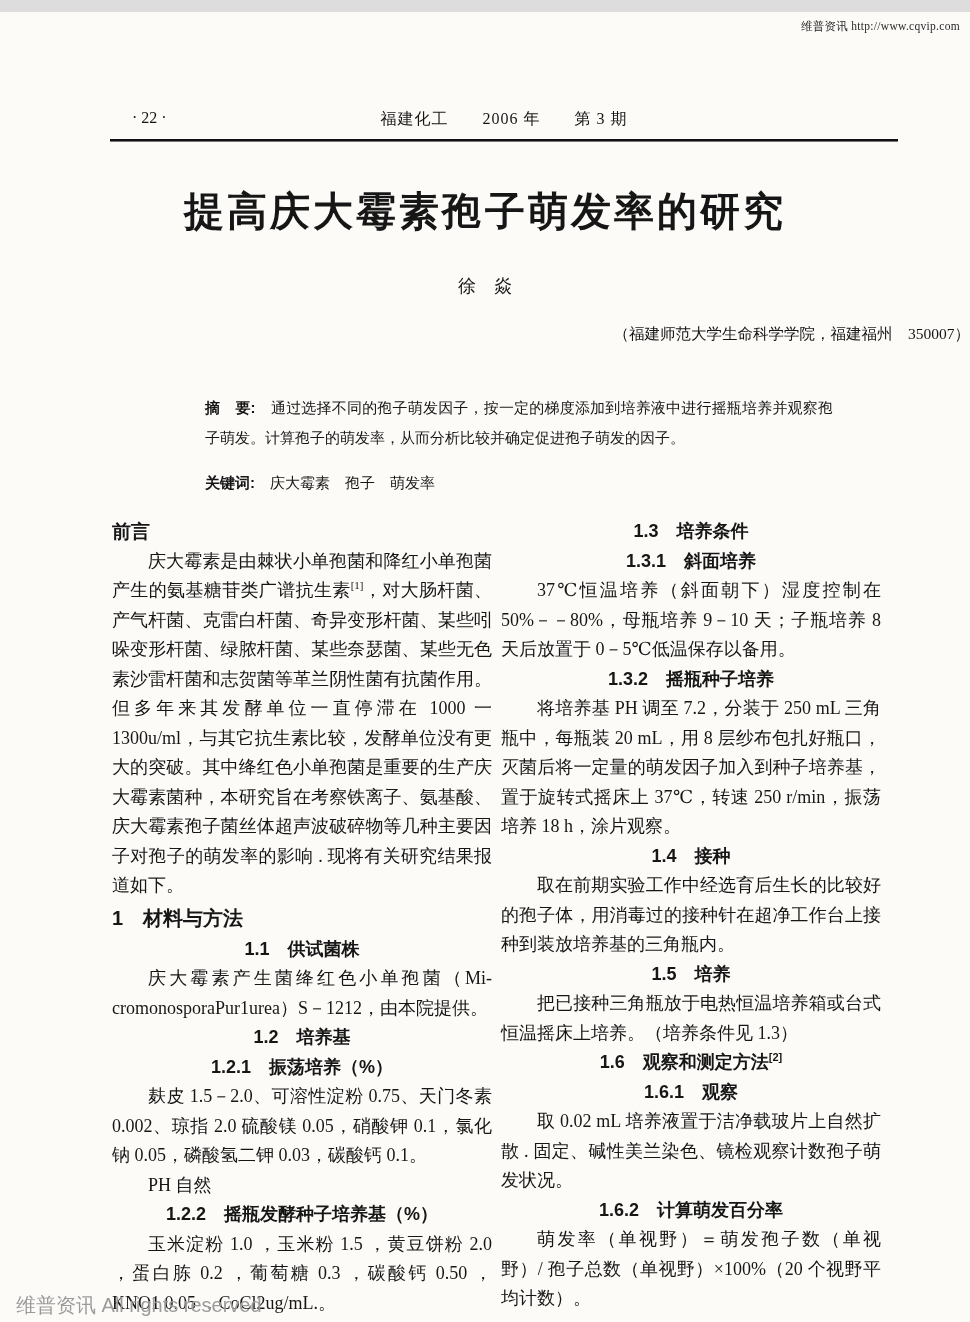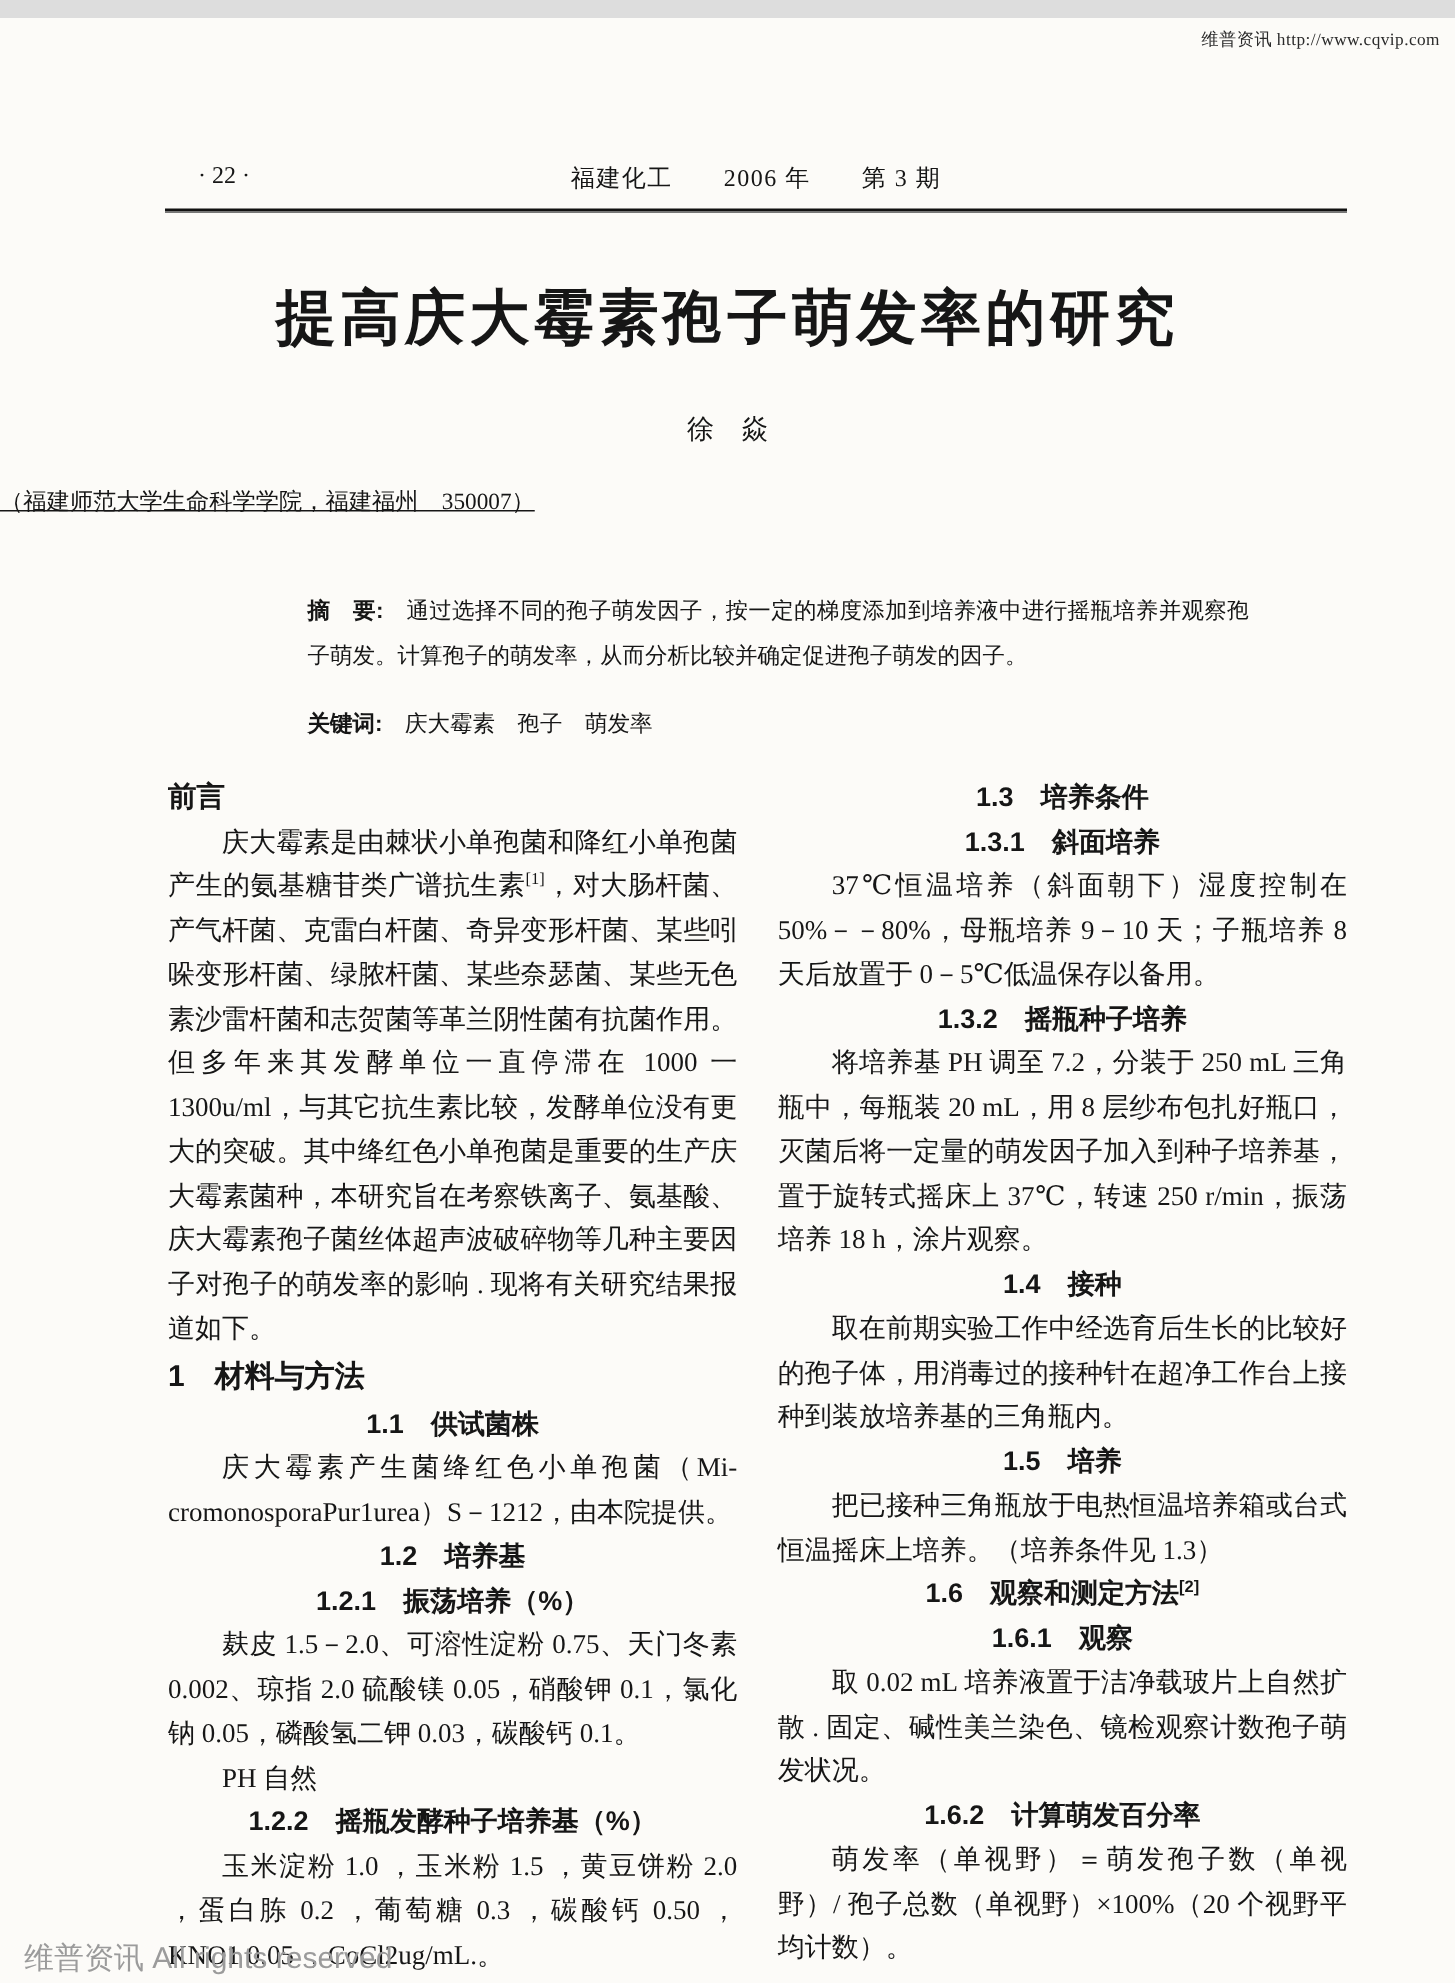--- a/index.html
+++ b/index.html
@@ -75,23 +75,22 @@
     left: 0;
     width: 100%;
     text-align: center;
     font-size: 18px;
   }
   .paper-affiliation {
     position: absolute;
     top: 312px;
     left: 0;
     width: 100%;
-    text-align: left;
+    text-align: right;
     font-size: 15.5px;
-    text-decoration: underline;
   }
 
   
   .abstract {
     position: absolute;
     top: 366px;
     left: 205px;
     width: 628px;
     font-size: 15px;
     line-height: 30px;
@@ -100,21 +99,21 @@
   .abstract b { font-family: "Liberation Sans", "DejaVu Sans", sans-serif; font-weight: bold; }
   .keywords { margin-top: 0; }
 
   
   .columns {
     position: absolute;
     top: 505px;
     left: 112px;
     width: 786px;
     display: flex;
-    gap: 27px;
+    gap: 9px;
   }
   .col {
     width: 380px;
     font-size: 18px;
     line-height: 29.5px;
     text-align: justify;
   }
   .col p, .col h2, .col h3, .col h4 {
     margin: 0;
     padding: 0;

